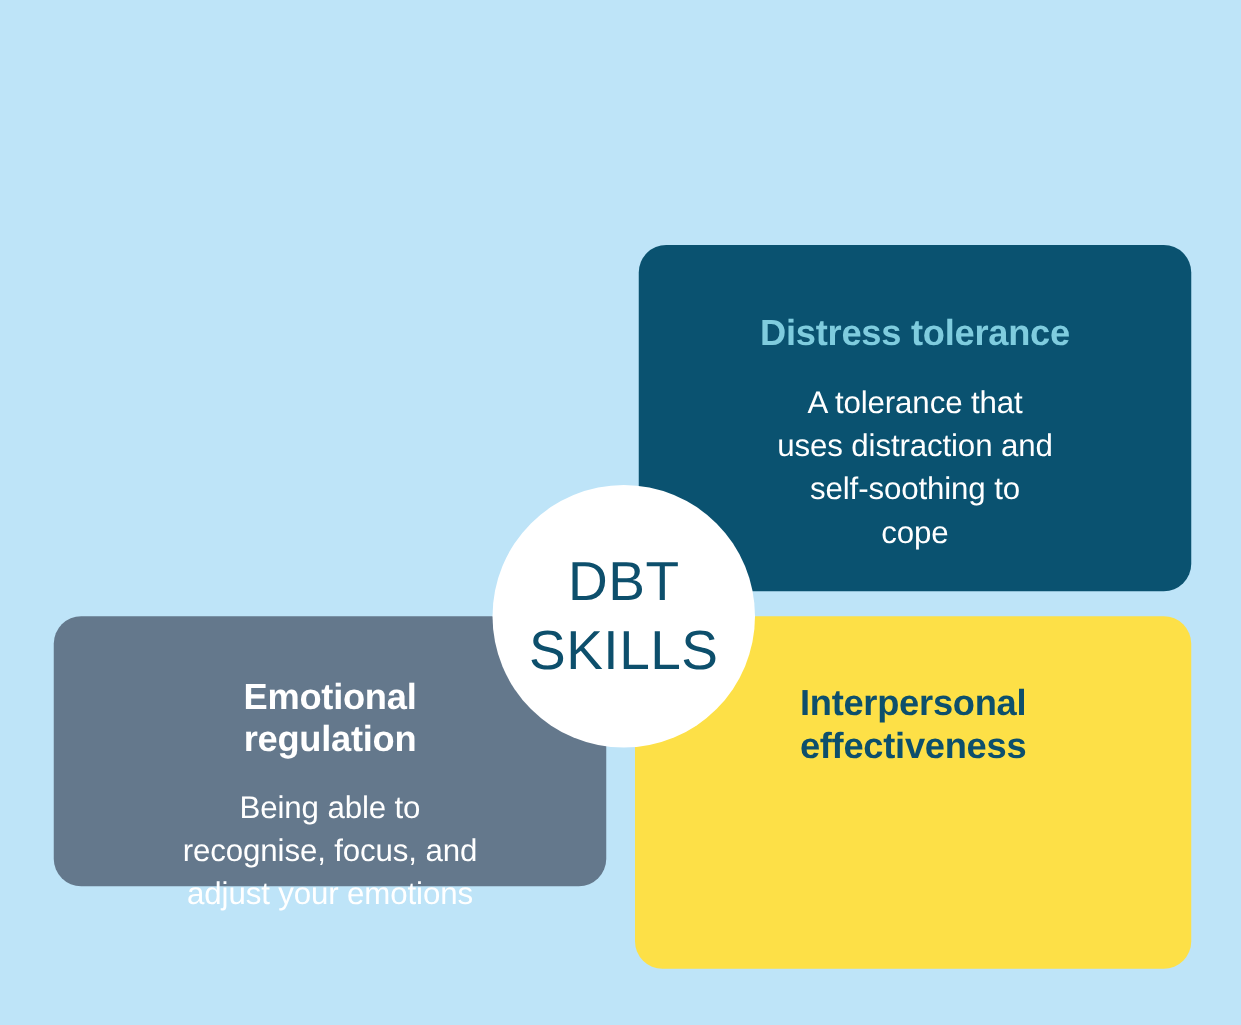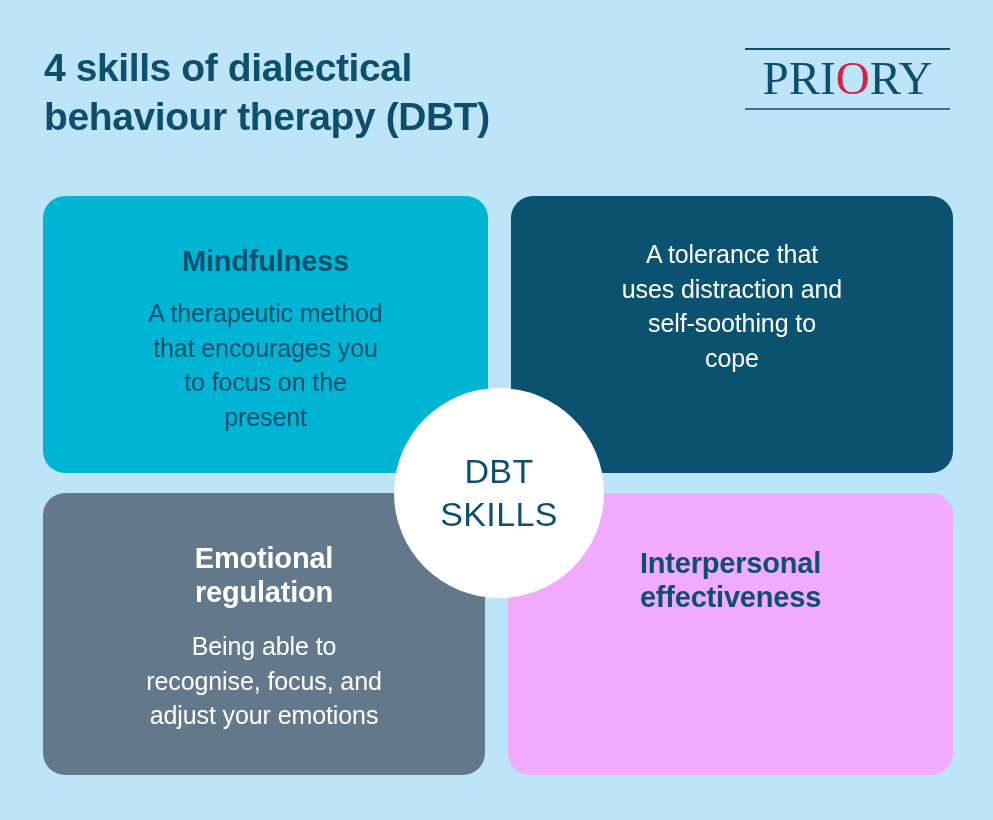--- a/index.html
+++ b/index.html
@@ -113,29 +113,29 @@
     left: 468px;
     top: 0;
     width: 442px;
     height: 277px;
     background: #0a5270;
   }
   .card-emotional {
     left: 0;
     top: 297px;
     width: 442px;
-    height: 282px;
+    height: 216px;
     background: #64788c;
   }
   .card-interpersonal {
     left: 465px;
     top: 297px;
     width: 445px;
     height: 282px;
-    background: #f0abfc;
+    background: #fde047;
   }
 
   .card-heading {
     margin: 0 0 6px 0;
     font-family: "Liberation Sans", sans-serif;
     font-size: 29px;
     font-weight: bold;
     line-height: 1.18;
     letter-spacing: -0.2px;
   }
@@ -181,56 +181,40 @@
     height: 210px;
     border-radius: 50%;
     background: #ffffff;
     display: flex;
     align-items: center;
     justify-content: center;
     z-index: 5;
   }
   .center-badge-label {
     font-family: "Liberation Sans", sans-serif;
-    font-size: 34px;
+    font-size: 44px;
     font-weight: normal;
     line-height: 1.26;
     letter-spacing: 0.4px;
     color: #0d4f6c;
     text-align: center;
     white-space: pre-line;
   }
 </style>
 </head>
 <body>
 
 <div class="infographic">
 
-  <div class="header">
-    <h1 class="page-title">4 skills of dialectical
-behaviour therapy (DBT)</h1>
-
-    <div class="logo">
-      <div class="logo-rule top"></div>
-      <div class="logo-word"><span>PRI</span><span class="o-red">O</span><span>RY</span></div>
-      <div class="logo-rule bottom"></div>
-    </div>
-  </div>
 
   <div class="cards">
 
-    <div class="card card-mindfulness">
-      <div class="card-heading">Mindfulness</div>
-      <div class="card-body">A therapeutic method
-that encourages you
-to focus on the
-present</div>
-    </div>
 
     <div class="card card-distress">
+      <div class="card-heading">Distress tolerance</div>
       <div class="card-body">A tolerance that
 uses distraction and
 self-soothing to
 cope</div>
     </div>
 
     <div class="card card-emotional">
       <div class="card-heading">Emotional
 regulation</div>
       <div class="card-body">Being able to

